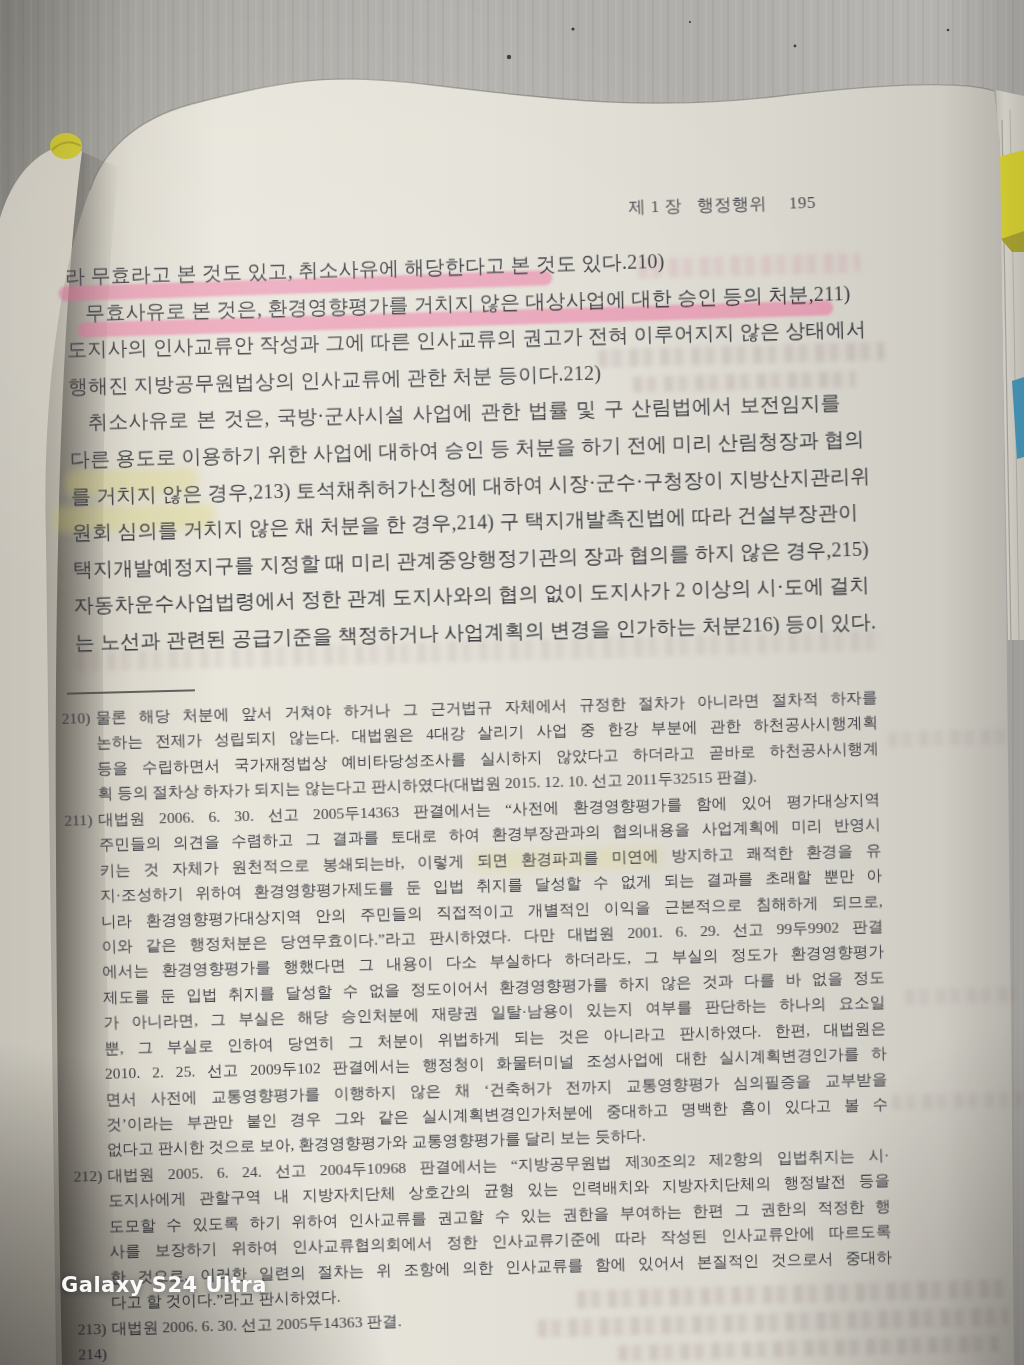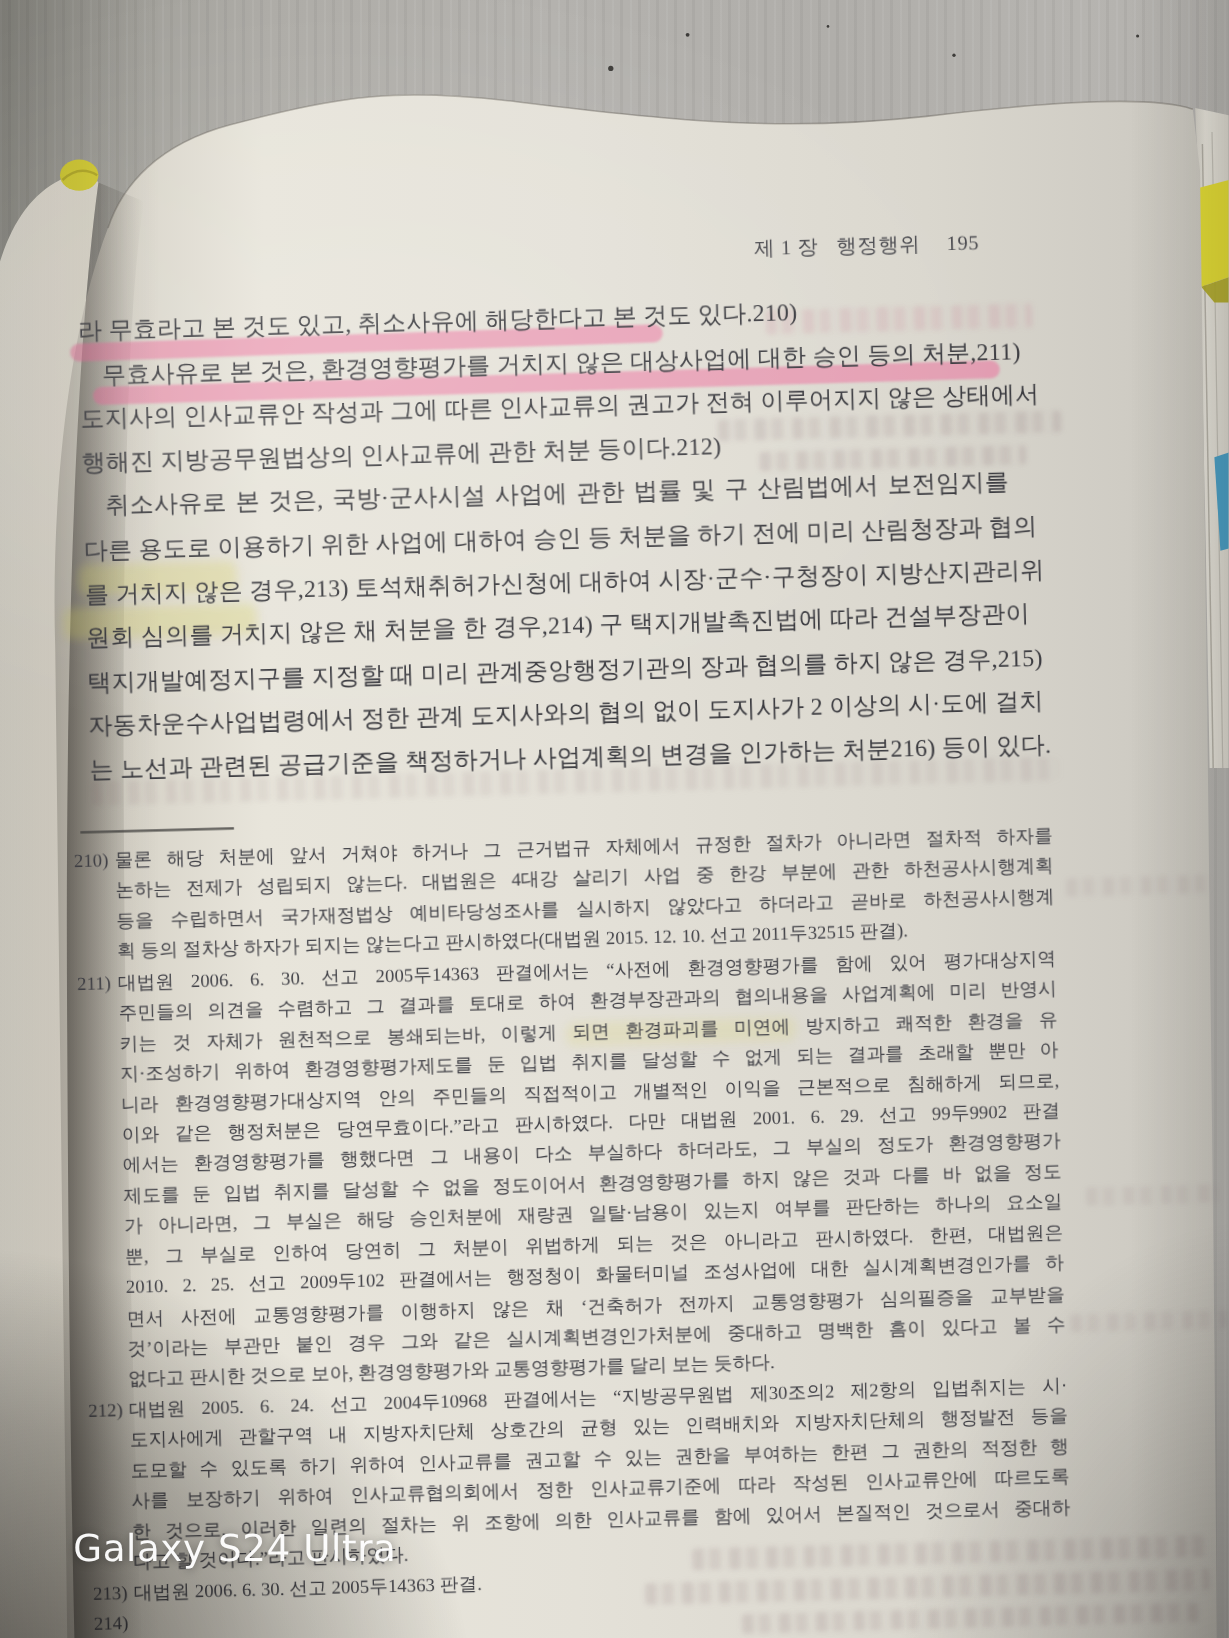--- a/index.html
+++ b/index.html
@@ -73,21 +73,21 @@
     background:
       radial-gradient(640px 560px at -4% 104%, rgba(14,12,9,.60), rgba(14,12,9,.27) 42%, rgba(14,12,9,0) 68%),
       radial-gradient(520px 720px at 103% 106%, rgba(26,24,20,.32), rgba(26,24,20,0) 60%),
       linear-gradient(to right, rgba(22,20,16,.20), rgba(22,20,16,0) 13%),
       linear-gradient(to left, rgba(30,28,24,.12), rgba(30,28,24,0) 8%);}
   .sheen{position:absolute;inset:0;pointer-events:none;mix-blend-mode:screen;
     background:radial-gradient(900px 520px at 28% 22%, rgba(255,255,246,.14), rgba(255,255,246,0) 62%);}
 
   
   .watermark{position:absolute;left:61px;top:1273px;font-family:"DejaVu Sans","Liberation Sans",sans-serif;
-    font-weight:400;font-size:31px;letter-spacing:.5px;color:rgba(255,255,255,.96);
+    font-weight:700;font-size:21px;letter-spacing:.5px;color:rgba(255,255,255,.96);
     text-shadow:0 1px 7px rgba(0,0,0,.38);}
 </style>
 </head>
 <body>
 
 <div class="photo">
 
   <div class="table-bg"></div>
 
   <svg class="book" viewBox="0 0 1024 1365">

